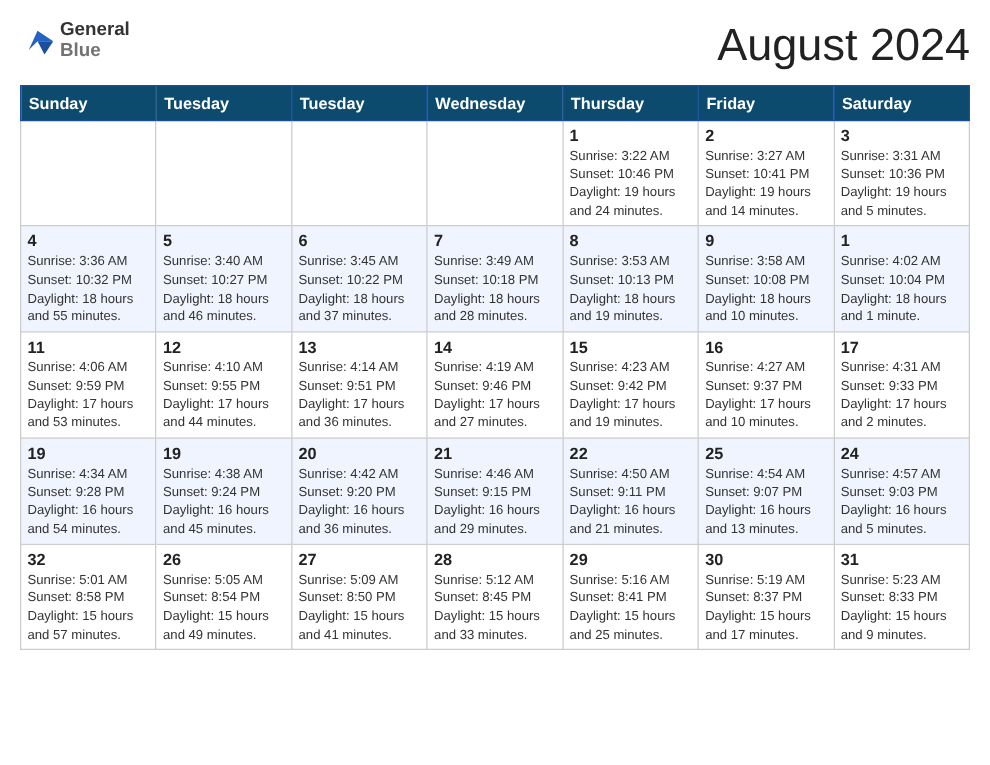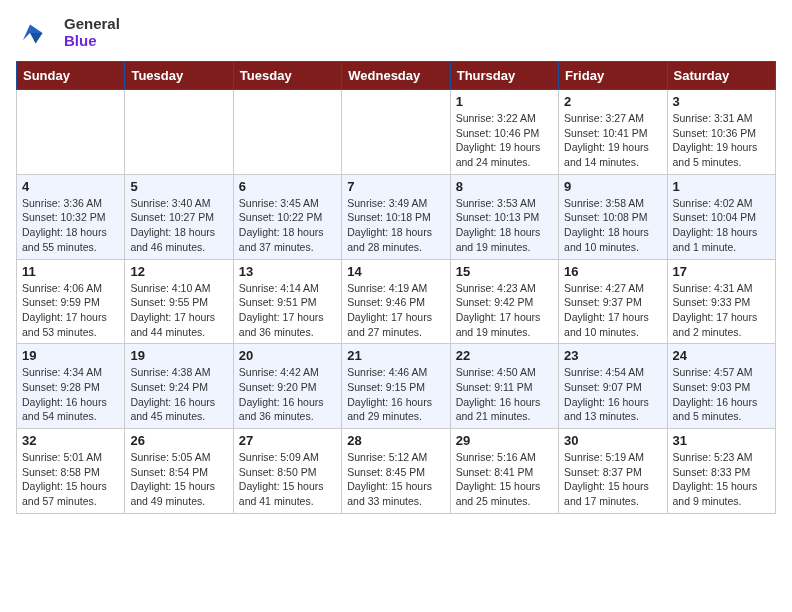--- a/index.html
+++ b/index.html
@@ -12,36 +12,36 @@
     }
     .header {
       display: flex;
       justify-content: space-between;
       align-items: flex-start;
       margin-bottom: 12px;
     }
     .logo {
       display: flex;
       align-items: center;
-      gap: 20px;
+      gap: 4px;
     }
     .logo-text {
       display: flex;
       flex-direction: column;
       line-height: 1.1;
     }
     .logo-general {
       font-size: 15px;
       font-weight: bold;
       color: #333;
     }
     .logo-blue {
       font-size: 15px;
       font-weight: bold;
-      color: #6d28d9;
+      color: #737373;
     }
     .logo-icon {
       width: 28px;
       height: 28px;
     }
     .title-block {
       text-align: right;
     }
     .month-year {
       font-size: 36px;
@@ -52,21 +52,21 @@
     .location {
       font-size: 16px;
       color: #444;
     }
     .calendar {
       width: 100%;
       border-collapse: collapse;
       font-size: 11px;
     }
     .calendar th {
-      background: #7f1d1d;
+      background: #0c4a6e;
       color: #fff;
       text-align: left;
       padding: 6px 6px;
       font-size: 13px;
       font-weight: bold;
       border: 1px solid #1a4fa0;
     }
     .calendar td {
       border: 1px solid #ccc;
       vertical-align: top;
@@ -101,20 +101,21 @@
     <svg class="logo-icon" viewBox="0 0 40 40" xmlns="http://www.w3.org/2000/svg">
       <polygon points="10,30 20,8 38,20 20,20" fill="#2563c0"></polygon>
       <polygon points="20,20 38,20 28,35" fill="#1a4fa0"></polygon>
     </svg>
     <div class="logo-text">
       <span class="logo-general">General</span>
       <span class="logo-blue">Blue</span>
     </div>
   </div>
   <div class="title-block">
+    <div class="month-year">August 2024</div>
   </div>
 </div>
 
 <table class="calendar">
   <thead>
     <tr>
       <th>Sunday</th>
       <th>Tuesday</th>
       <th>Tuesday</th>
       <th>Wednesday</th>
@@ -217,21 +218,21 @@
         </td>
         <td>
           <div class="day-num">21</div>
         <div class="day-info">Sunrise: 4:46 AM<br>Sunset: 9:15 PM<br>Daylight: 16 hours and 29 minutes.</div>
         </td>
         <td>
           <div class="day-num">22</div>
         <div class="day-info">Sunrise: 4:50 AM<br>Sunset: 9:11 PM<br>Daylight: 16 hours and 21 minutes.</div>
         </td>
         <td>
-          <div class="day-num">23</div>
+          <div class="day-num">25</div>
         <div class="day-info">Sunrise: 4:54 AM<br>Sunset: 9:07 PM<br>Daylight: 16 hours and 13 minutes.</div>
         </td>
         <td>
           <div class="day-num">24</div>
         <div class="day-info">Sunrise: 4:57 AM<br>Sunset: 9:03 PM<br>Daylight: 16 hours and 5 minutes.</div>
         </td>
       </tr>
       <tr>
         <td>
           <div class="day-num">32</div>

